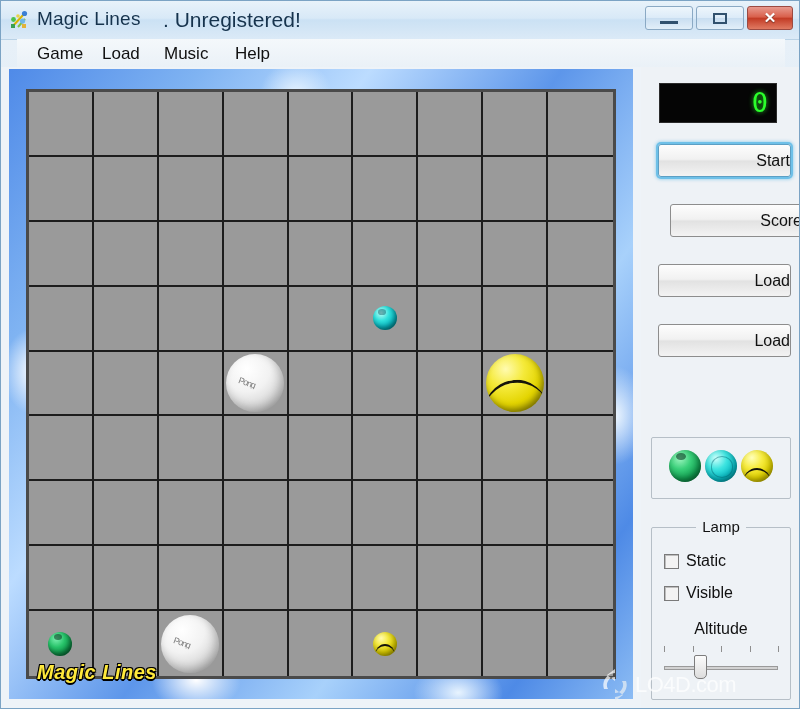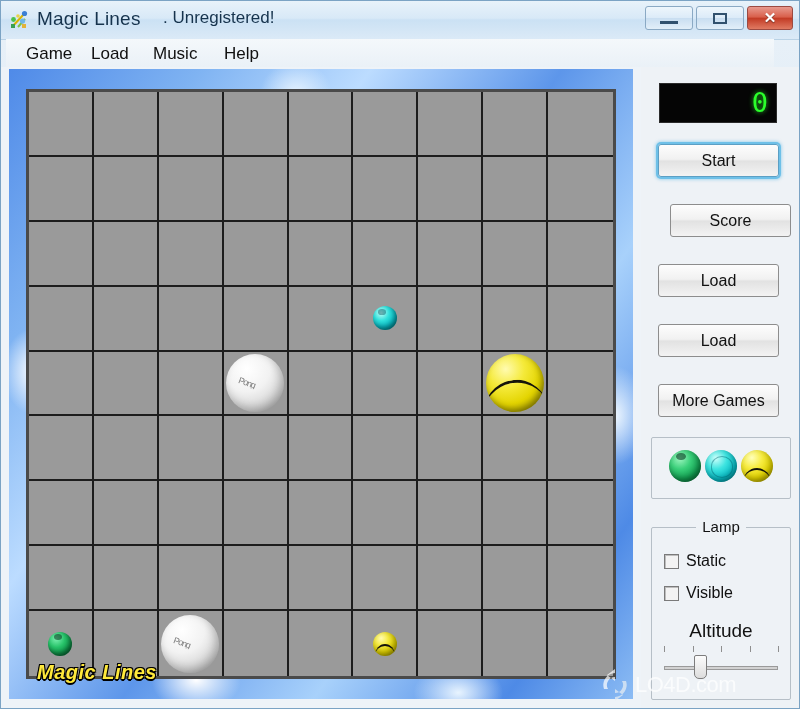--- a/index.html
+++ b/index.html
@@ -42,21 +42,21 @@
     position: absolute;
     left: 36px; top: 7px;
     font-size: 19px;
     color: #16334d;
     letter-spacing: 0.2px;
     white-space: nowrap;
   }
   #title-sub {
     position: absolute;
     left: 162px; top: 7px;
-    font-size: 17px;
+    font-size: 21px;
     color: #16334d;
     white-space: nowrap;
   }
 
   .winbtn {
     position: absolute;
     top: 5px;
     height: 24px;
     border-radius: 3px;
     border: 1px solid #8aa9c4;
@@ -95,21 +95,21 @@
     font-size: 15px;
     font-weight: bold;
     line-height: 22px;
     text-align: center;
     text-shadow: 0 1px 1px rgba(0,0,0,.45);
   }
 
   
   #menu-bar {
     position: absolute;
-    left: 5px; top: 38px;
+    left: 16px; top: 38px;
     width: 768px; height: 28px;
     background: linear-gradient(to bottom, #f4f8fb 0%, #eaf1f7 100%);
     border-bottom: 1px solid #c6d6e3;
   }
   .menu-item {
     position: absolute;
     top: 4px;
     font-size: 17px;
     color: #101010;
     padding: 1px 6px;
@@ -281,29 +281,29 @@
     font-family: "DejaVu Sans Mono", monospace;
     font-size: 27px;
     color: #2bff2b;
     text-shadow: 0 0 5px rgba(43,255,43,.8);
     line-height: 32px;
   }
 
   .pbtn {
     position: absolute;
     left: 17px;
-    width: 121px;
+    width: 133px;
     height: 33px;
     box-sizing: border-box;
     border: 1px solid #8d8d8d;
     border-radius: 3px;
     background: linear-gradient(to bottom, #fdfdfd 0%, #f1f1f1 46%, #e2e2e2 52%, #f3f3f3 100%);
     font-size: 16px;
     color: #111;
-    text-align: center;
+    text-align: right;
     line-height: 31px;
   }
   #btn-start {
     top: 77px;
     box-shadow: 0 0 0 2px #6ec0e8, 0 0 3px 3px rgba(110,192,232,.5);
     border-color: #5c9fc4;
   }
   #btn-score { top: 137px; margin-left: 12px; }
   #btn-load  { top: 197px; }
   #btn-save  { top: 257px; }
@@ -401,21 +401,21 @@
     left: 22px; top: -1px;
     font-size: 16px;
     color: #111;
     white-space: nowrap;
   }
 
   #altitude-label {
     position: absolute;
     left: 0; right: 0; top: 92px;
     text-align: center;
-    font-size: 19px;
+    font-size: 16px;
     color: #111;
   }
   #slider-ticks {
     position: absolute;
     left: 12px; top: 118px;
     width: 114px; height: 8px;
   }
   .tick {
     position: absolute;
     top: 0;
@@ -613,21 +613,20 @@
     <div id="side-panel">
 
       <div id="score-display">
         <div id="score-value">0</div>
       </div>
 
       <div class="pbtn" id="btn-start">Start</div>
       <div class="pbtn" id="btn-score">Score</div>
       <div class="pbtn" id="btn-load">Load</div>
       <div class="pbtn" id="btn-save">Load</div>
-      <div class="pbtn" id="btn-more">More Games</div>
 
       <div class="group-box" id="group-next">
         <div id="next-balls">
           <div class="next-ball nb-green"></div>
           <div class="next-ball nb-cyan"></div>
           <div class="next-ball nb-yellow"></div>
         </div>
       </div>
 
       <div class="group-box" id="group-lamp">

